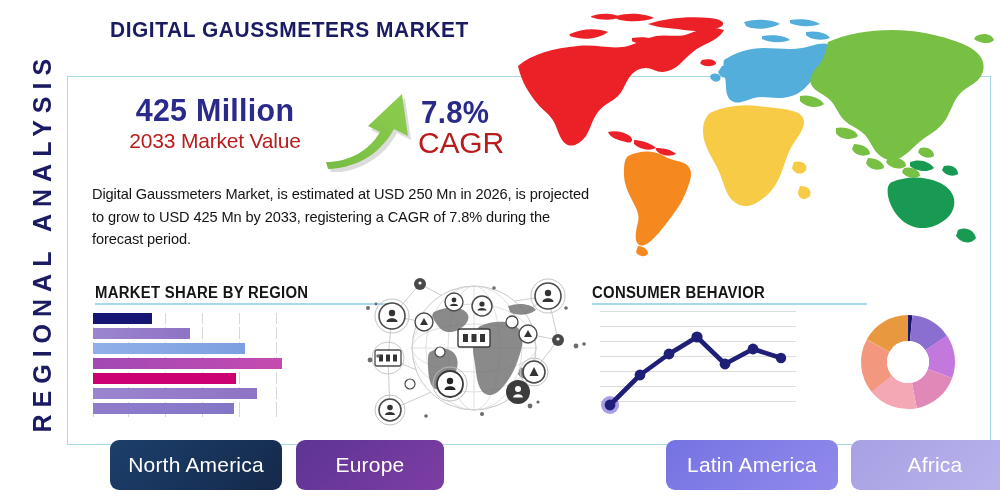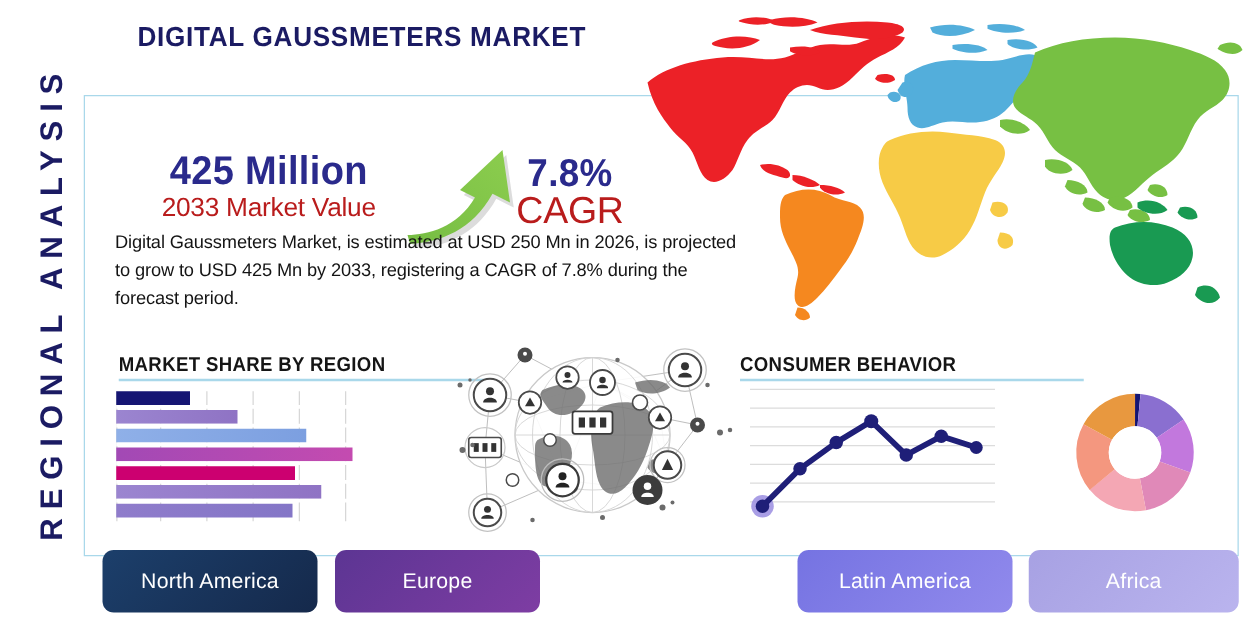--- a/index.html
+++ b/index.html
@@ -29,32 +29,32 @@
   }
 
   
   .panel{
     position:absolute;left:67px;top:76px;width:924px;height:369px;
     border:1.5px solid #a9d8ea;border-right:1.5px solid #a9d8ea;
     box-sizing:border-box;background:transparent;
   }
 
   
-  .kpi-wrap{position:absolute;left:90px;top:92px;width:420px;height:78px;margin-top:26px;}
+  .kpi-wrap{position:absolute;left:90px;top:92px;width:420px;height:78px;}
   .kpi-left{position:absolute;left:10px;top:0;text-align:center;width:230px;}
   .kpi-value{
     font-family:"Liberation Sans", sans-serif;font-weight:700;
     font-size:32px;color:#2a2a8c;line-height:36px;letter-spacing:.3px;
     transform:scaleX(.95);transform-origin:center;
   }
   .kpi-label{
     font-family:"Liberation Sans", sans-serif;font-weight:400;
     font-size:21px;color:#b91c1c;line-height:26px;letter-spacing:-.2px;
   }
-  .kpi-right{position:absolute;left:306px;top:4px;text-align:center;width:120px;}
+  .kpi-right{position:absolute;left:328px;top:4px;text-align:left;width:120px;}
   .kpi-right .kpi-value{font-size:31px;line-height:34px;}
   .kpi-right .kpi-label{font-size:30px;}
   .arrow-icon{position:absolute;left:232px;top:-4px;width:90px;height:84px;}
 
   
   .summary{
     position:absolute;left:92px;top:183px;width:512px;
     font-family:"Liberation Sans", sans-serif;
     font-size:14.6px;line-height:22.6px;color:#141414;letter-spacing:-.1px;
   }
@@ -86,22 +86,22 @@
   .line-grid{position:absolute;left:0;right:0;height:1px;background:#dcdcdc;}
 
   
   .donut{position:absolute;left:856px;top:310px;width:104px;height:104px;}
 
   
   .regions{position:absolute;left:82px;top:440px;height:50px;width:910px;}
   .region-btn{
     position:absolute;top:0;height:50px;border-radius:9px;
     display:flex;align-items:center;justify-content:center;
-    font-family:"Liberation Sans", sans-serif;font-size:17px;
-    color:#ffffff;letter-spacing:.2px;white-space:nowrap;
+    font-family:"Liberation Sans", sans-serif;font-size:21px;
+    color:#ffffff;letter-spacing:.2px;white-space:nowrap;margin-left:28px;
   }
 </style>
 </head>
 <body>
 
 <div id="root">
 
   <div class="side-label">REGIONAL ANALYSIS</div>
 
   <div class="main-title">DIGITAL GAUSSMETERS MARKET</div>
@@ -428,21 +428,21 @@
         <circle r="34" fill="none" stroke="#e8983f" stroke-width="26" stroke-dasharray="36.3 177.3" transform="rotate(208.8)"></circle>
         <circle r="21" fill="#ffffff"></circle>
       </g>
     </svg>
   </div>
 
   <div class="regions">
     <div class="region-btn" style="left:0px;   width:172px; background:linear-gradient(135deg,#1c3f6b,#15294b);">
       <span>North America</span>
     </div>
-    <div class="region-btn" style="left:186px; width:164px; background:linear-gradient(135deg,#5c3593,#7e3da3);">
+    <div class="region-btn" style="left:186px; width:148px; background:linear-gradient(135deg,#5c3593,#7e3da3);">
       <span>Europe</span>
     </div>
     <div class="region-btn" style="left:741px; width:168px; background:linear-gradient(135deg,#a7a1e3,#bab4ee);">
       <span>Africa</span>
     </div>
     <div class="region-btn" style="left:556px; width:172px; background:linear-gradient(135deg,#7573e2,#918aec);">
       <span>Latin America</span>
     </div>
   </div>
 

